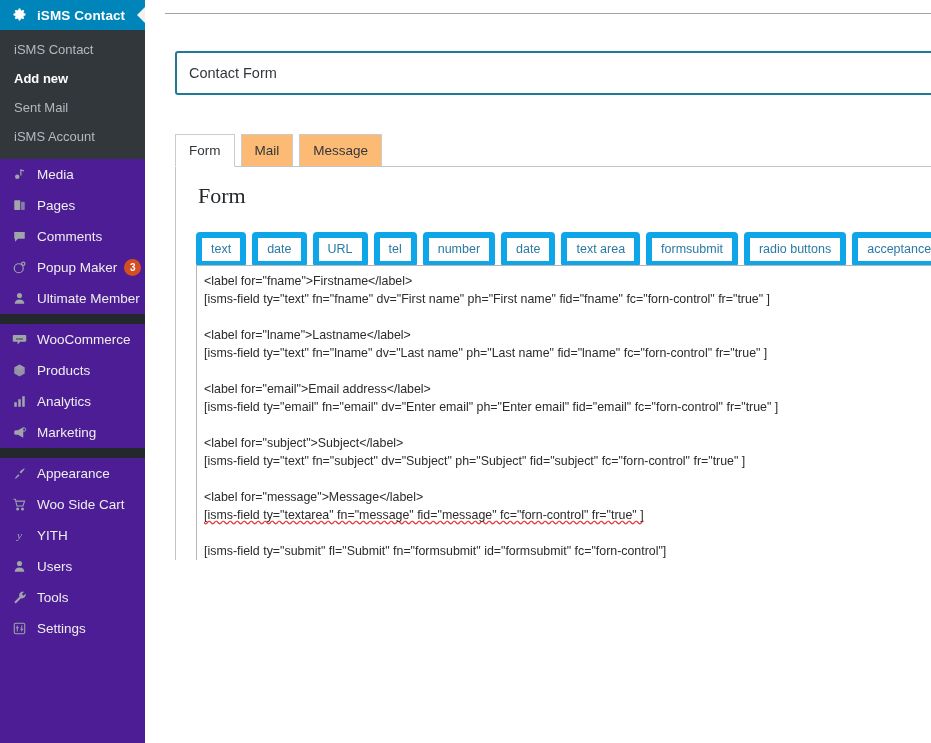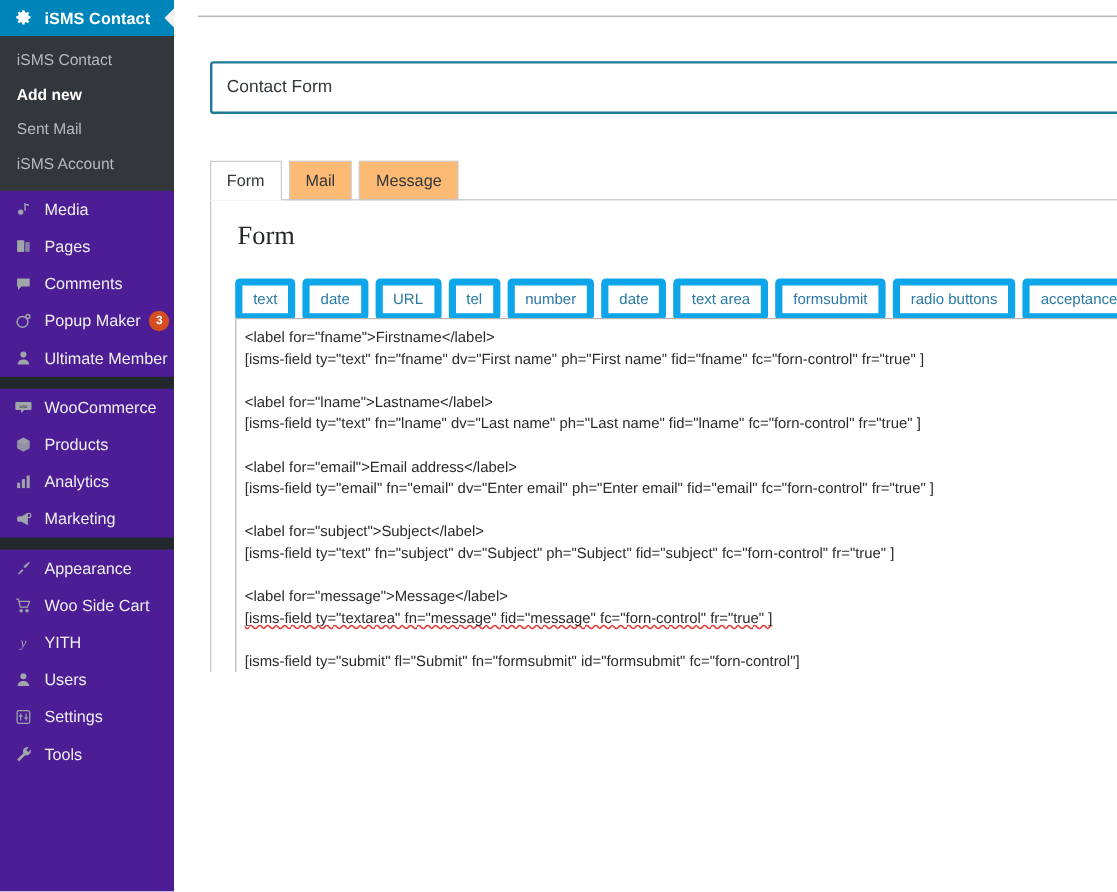--- a/index.html
+++ b/index.html
@@ -345,34 +345,34 @@
         <span class="m-icon">
           <svg width="15" height="15" viewBox="0 0 20 20" fill="#a0a5aa">
               <circle cx="10" cy="6" r="3.4"></circle>
               <path d="M3.6 17c0-3.6 2.9-5.6 6.4-5.6s6.4 2 6.4 5.6z"></path>
             </svg>
         </span>
         <span class="m-label">Users</span>
       </div>
       <div class="menu-item">
         <span class="m-icon">
+          <svg width="15" height="15" viewBox="0 0 20 20" fill="#a0a5aa">
+              <path d="M14.5 2a5 5 0 00-4.6 7L3 15.9 5.1 18l6.9-6.9a5 5 0 006.1-6.3l-2.7 2.7-2.2-2.2 2.7-2.7A5 5 0 0014.5 2z"></path>
+            </svg>
+        </span>
+        <span class="m-label">Tools</span>
+      </div>
+      <div class="menu-item">
+        <span class="m-icon">
           <svg width="15" height="15" viewBox="0 0 20 20" fill="none" stroke="#a0a5aa" stroke-width="1.4">
               <rect x="3" y="3" width="14" height="14" rx="2"></rect>
               <path d="M7 6v8M13 6v8M5 9h4M11 11h4" stroke-width="1.3"></path>
             </svg>
         </span>
         <span class="m-label">Settings</span>
-      </div>
-      <div class="menu-item">
-        <span class="m-icon">
-          <svg width="15" height="15" viewBox="0 0 20 20" fill="#a0a5aa">
-              <path d="M14.5 2a5 5 0 00-4.6 7L3 15.9 5.1 18l6.9-6.9a5 5 0 006.1-6.3l-2.7 2.7-2.2-2.2 2.7-2.7A5 5 0 0014.5 2z"></path>
-            </svg>
-        </span>
-        <span class="m-label">Tools</span>
       </div>
       <div class="menu-item">
         
         
       </div>
     </div>
   </div>
 
   <div id="content">
 

